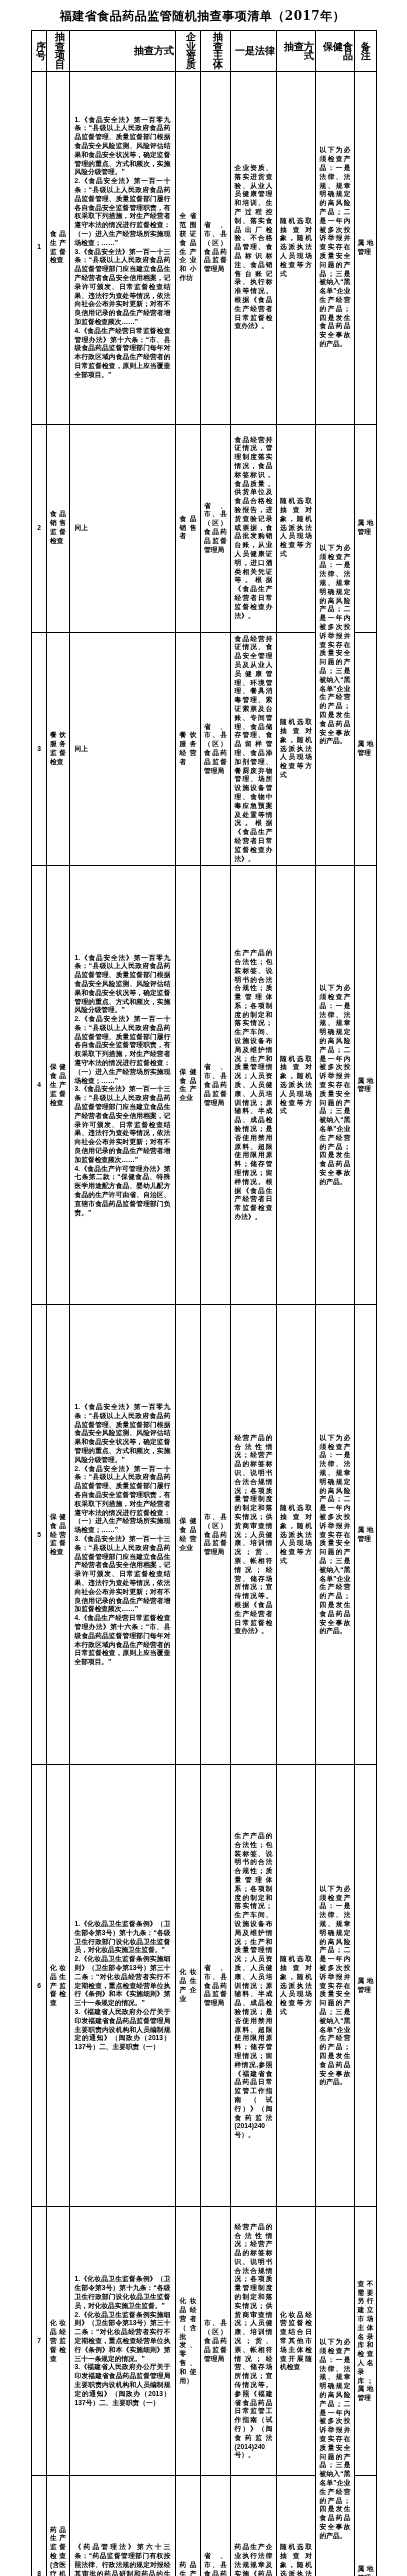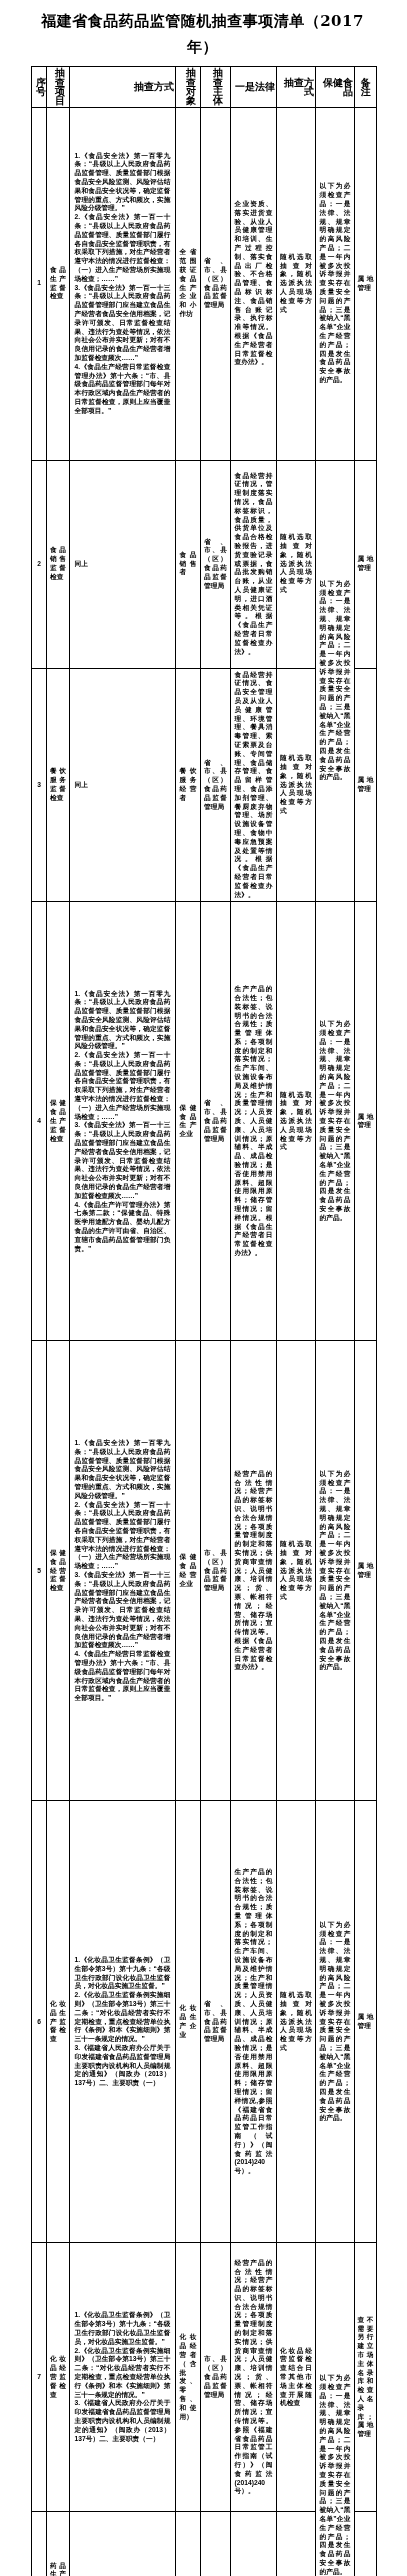--- a/index.html
+++ b/index.html
@@ -1,19 +1,19 @@
 <!DOCTYPE html>
 <html style="font-size:8.2px"><head>
 <meta charset="utf-8">
 <style>
   html,body{margin:0;padding:0;background:#ffffff;}
   body{width:407px;color:#000;font-family:"Liberation Sans",sans-serif;}
   .page{width:407px;min-height:3576px;box-sizing:border-box;padding-top:7.7px;}
-  .doc-title{width:345px;margin:0 0 0 30px;text-align:center;font-size:15px;font-weight:bold;
-    letter-spacing:0.5px;line-height:26px;font-family:"DejaVu Serif",serif;}
+  .doc-title{width:345px;margin:0 0 0 30px;text-align:center;font-size:12px;font-weight:bold;
+    letter-spacing:0.5px;line-height:16px;font-family:"DejaVu Serif",serif;}
   table.main{border-collapse:collapse;table-layout:fixed;width:345px;margin:6.7px 0 0 31px;
     border:1px solid #000;}
   th,td{border:0.5px solid #000;vertical-align:middle;font-weight:bold;box-sizing:border-box;
     overflow:hidden;}
   th{font-size:10px;line-height:9.3px;text-align:right;padding:1px 1px;}
   td{font-size:6.7px;line-height:8.8px;white-space:pre-wrap;text-align:justify;
     text-align-last:left;}
   th.pad-sm{padding:1px 4.1px;}
   th.pad-md{padding:1px 7px;}
   th.pad-rk{padding:1px 5.7px;}
@@ -47,21 +47,21 @@
       <col style="width:39px">
         <col style="width:39px">
         <col style="width:22px">
     </colgroup>
 
     <tbody>
         <tr style="height:23px">
       <th class="pad-sm">序号</th>
       <th class="pad-sm">抽查项目</th>
       <th>抽查方式</th>
-      <th class="pad-sm">抽查对象</th>
+      <th class="pad-sm">企业资质</th>
       <th class="pad-md">抽查主体</th>
       <th>一是法律</th>
       <th>抽查方式</th>
       <th>保健食品</th>
       <th class="pad-rk">备注</th>
     </tr>
 
     <tr class="pb" style="height:353px">
       <td class="c-no">1</td>
       <td class="c-item">食品生产监督检查</td>

